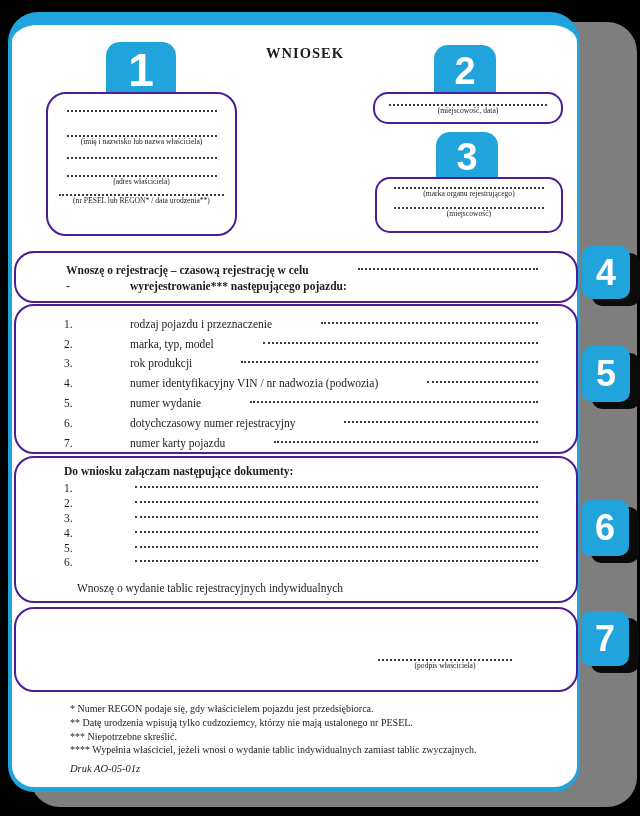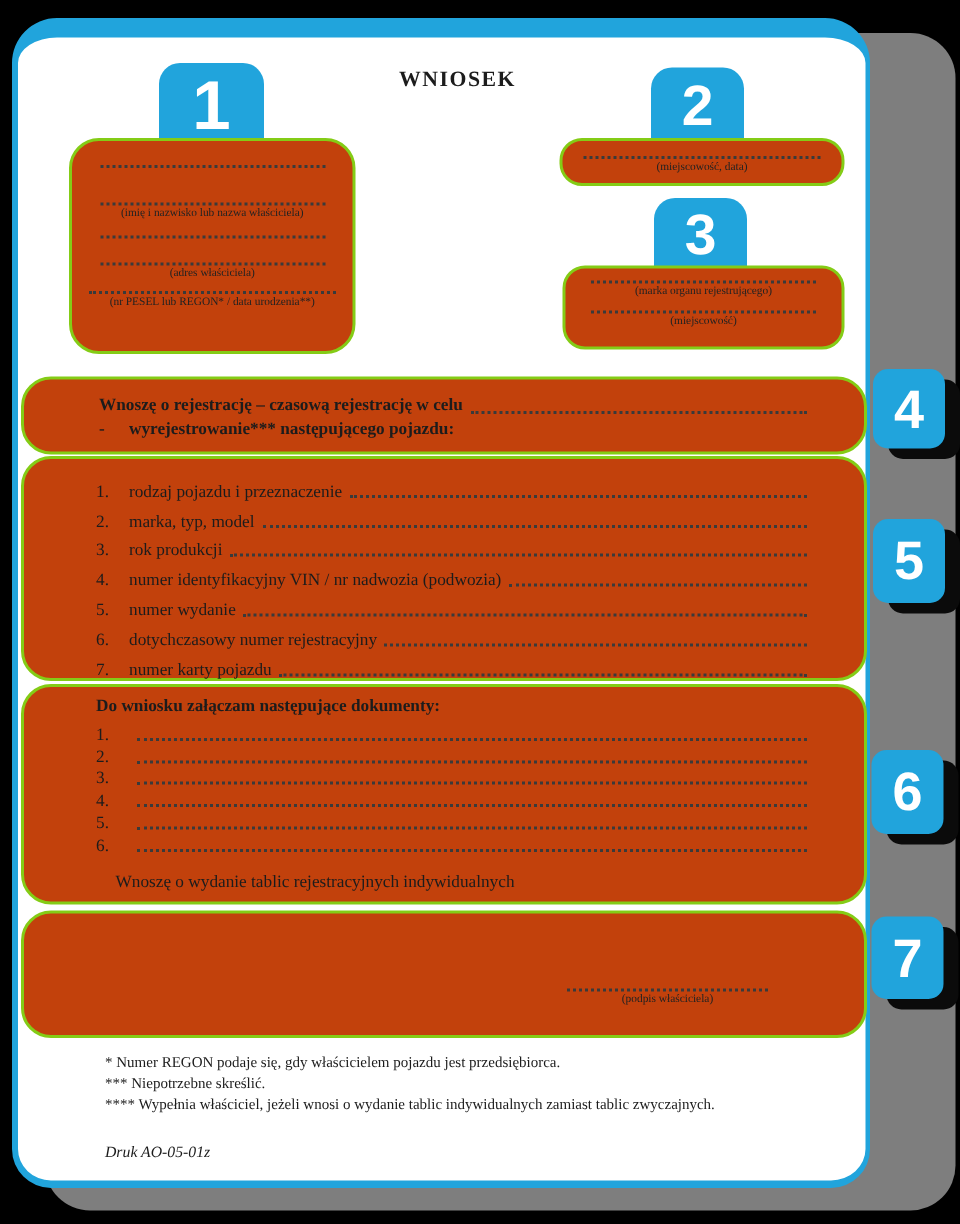--- a/index.html
+++ b/index.html
@@ -20,34 +20,34 @@
   .tab-top{border-radius:14px 14px 0 0;}
   .tab1{left:106px;top:42px;width:70px;height:56px;font-size:46px;}
   .tab2{left:434px;top:45px;width:62px;height:52px;font-size:38px;}
   .tab3{left:436px;top:132px;width:62px;height:50px;font-size:38px;}
   .tab-right{border-radius:10px;box-shadow:10px 7px 0 0 #0b0b0b;z-index:2;font-size:36px;}
   .tab4{left:582px;top:246px;width:48px;height:53px;}
   .tab5{left:582px;top:346px;width:48px;height:56px;}
   .tab6{left:581px;top:500px;width:48px;height:56px;}
   .tab7{left:581px;top:611px;width:48px;height:55px;}
   
-  .fbox{position:absolute;background:#c2410c;border:2px solid #84cc16;z-index:3;box-sizing:border-box;}
+  .fbox{position:absolute;background:#ffffff;border:2px solid #4c1d95;z-index:3;box-sizing:border-box;}
   .box1{left:46px;top:92px;width:191px;height:144px;border-radius:20px;}
   .box2{left:373px;top:92px;width:190px;height:32px;border-radius:15px;}
   .box3{left:375px;top:177px;width:188px;height:56px;border-radius:15px;}
   .sec{border-radius:20px;}
   .sec4{left:14px;top:251px;width:564px;height:52px;}
   .sec5{left:14px;top:304px;width:564px;height:150px;}
   .sec6{left:14px;top:456px;width:564px;height:147px;}
   .sec7{left:14px;top:607px;width:564px;height:85px;}
   
   .dl{border-bottom:2px dotted #3a3a3a;height:0;}
   .cline{margin:0 auto;width:150px;}
   .lbl{text-align:center;font-size:7.6px;color:#222;line-height:9px;}
-  .row{display:flex;align-items:flex-end;}
+  .row{display:flex;align-items:center;gap:44px;}
   .fill{flex:1;border-bottom:2px dotted #3a3a3a;margin:0 0 2px 5px;}
   .num{width:22px;flex:0 0 22px;}
   .txt{white-space:nowrap;}
   
   .sec4 .inner{padding:9px 38px 0 50px;font-weight:bold;font-size:11.5px;line-height:16px;}
   .dash{width:20px;flex:0 0 20px;}
   
   .sec5 .inner{padding:8px 38px 0 48px;font-size:11.5px;}
   .sec5 .row{height:19.8px;}
   
@@ -206,18 +206,19 @@
     </div>
   <div class="tab tab-right tab6">
       <span>6</span>
     </div>
   <div class="tab tab-right tab7">
       <span>7</span>
     </div>
 
   <div class="footnotes">
     <div>* Numer REGON podaje się, gdy właścicielem pojazdu jest przedsiębiorca.</div>
+    <div>** Datę urodzenia wpisują tylko cudzoziemcy, którzy nie mają ustalonego nr PESEL.</div>
     <div>*** Niepotrzebne skreślić.</div>
     <div>**** Wypełnia właściciel, jeżeli wnosi o wydanie tablic indywidualnych zamiast tablic zwyczajnych.</div>
   </div>
 
   <div class="formcode">Druk AO-05-01z</div>
 </div>
 
 </body></html>

